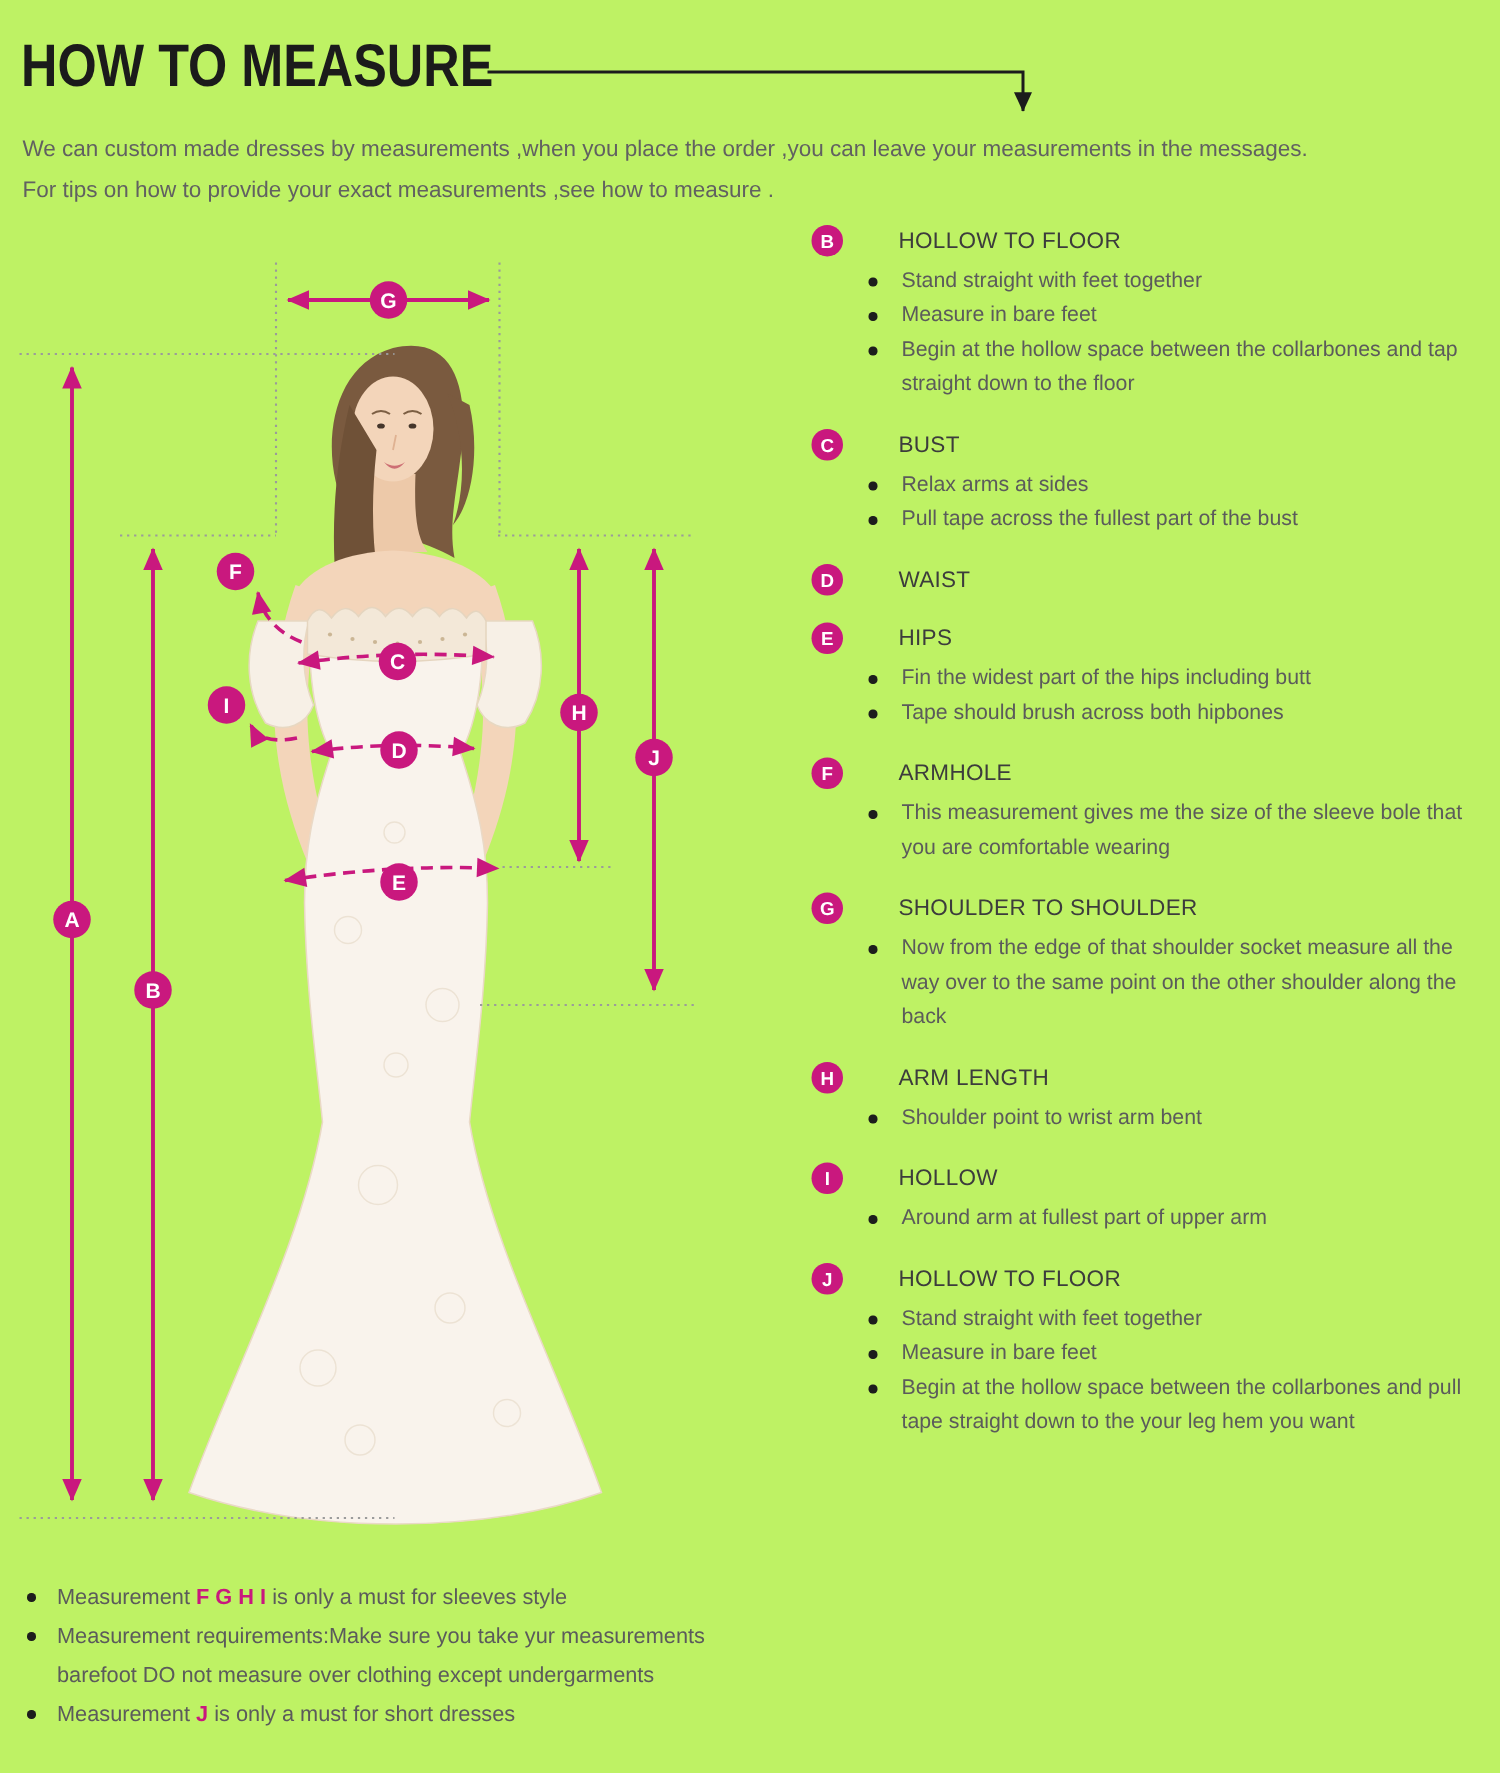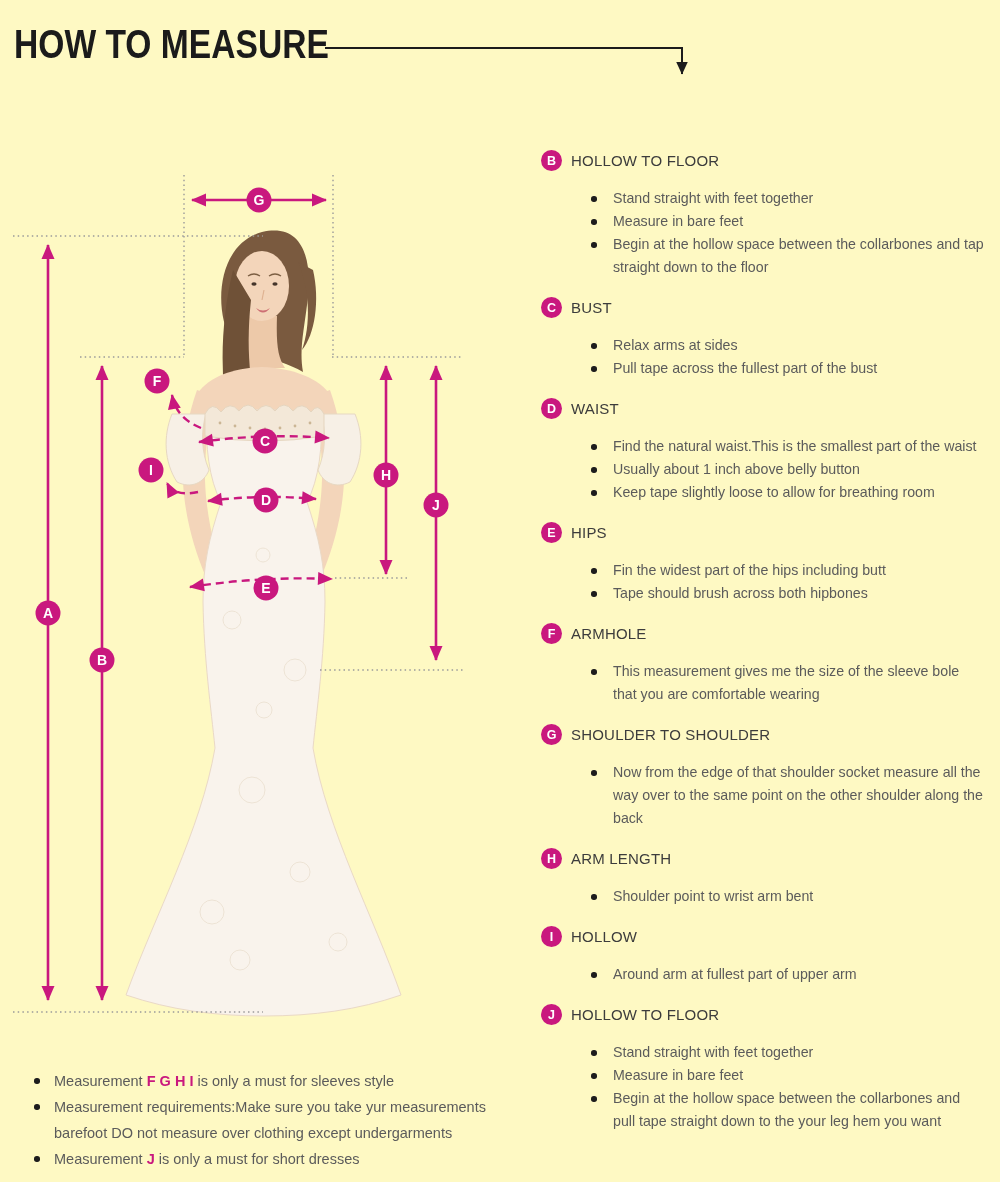--- a/index.html
+++ b/index.html
@@ -1,38 +1,38 @@
 <!DOCTYPE html>
 <html><head>
 <meta charset="utf-8">
 <style>
   :root{ --accent:#C9187E; --gray-text:#5b5b5b; --dark-text:#3c3c3c; }
   html,body{margin:0;padding:0;background:#fff;}
-  .page{position:relative;width:1000px;height:1182px;background:#fef9c3;overflow:hidden;
+  .page{position:relative;width:1000px;height:1182px;background:#bef264;overflow:hidden;
         font-family:"Liberation Sans",sans-serif;}
   .title{position:absolute;left:14px;top:22px;font-size:40px;font-weight:700;color:#1b1b1b;
          white-space:nowrap;transform:scaleX(.84);transform-origin:left center;}
   .title-arrow{position:absolute;left:318px;top:30px;}
   .intro{position:absolute;left:15px;top:86px;font-size:15px;color:#616161;line-height:27px;width:950px;}
   .diagram{position:absolute;left:0;top:150px;width:500px;height:900px;}
 
   .sections{position:absolute;left:541px;top:150px;width:459px;}
   .section{margin-bottom:18px;}
   .sec-head{display:flex;align-items:center;gap:9px;margin-bottom:5px;}
   .badge{width:21px;height:21px;border-radius:50%;background:var(--accent);color:#fff;
          font-weight:bold;font-size:12.5px;display:inline-flex;align-items:center;
          justify-content:center;flex:0 0 auto;}
-  .sec-title{font-size:15px;color:var(--dark-text);letter-spacing:.2px;}
-  ul.bullets{list-style:none;margin:16px;padding:0 0 0 30px;}
+  .sec-title{font-size:15px;color:var(--dark-text);letter-spacing:.2px;margin-left:28px;}
+  ul.bullets{list-style:none;margin:4px;padding:0 0 0 30px;}
   .bullets li{position:relative;font-size:14.2px;color:var(--gray-text);line-height:23px;
               padding-left:26px;max-width:400px;}
   .bullets li::before{content:"";position:absolute;left:4px;top:9px;width:5.5px;height:5.5px;
               border-radius:50%;background:#1d1d1d;}
 
-  ul.notes{position:absolute;left:18px;top:1052px;width:478px;list-style:none;margin:16px;padding:0;}
+  ul.notes{position:absolute;left:18px;top:1052px;width:478px;list-style:none;margin:0;padding:0;}
   .notes li{position:relative;padding-left:20px;font-size:14.5px;color:var(--gray-text);
             line-height:26px;max-width:452px;}
   .notes li::before{content:"";position:absolute;left:0;top:10px;width:5.5px;height:5.5px;
             border-radius:50%;background:#1d1d1d;}
   .note-letters{color:var(--accent);font-weight:bold;}
 
   
   .m-solid{stroke:var(--accent);stroke-width:2.6;fill:none;}
   .m-dash{stroke:var(--accent);stroke-width:2.4;fill:none;stroke-dasharray:8 5;}
   .g-dot{stroke:#9b9b9b;stroke-width:1.4;fill:none;stroke-dasharray:1.5 3.2;}
@@ -49,20 +49,24 @@
 
   <svg class="title-arrow" width="382" height="60" viewBox="0 0 382 60">
     <defs>
       <marker id="arrK" markerUnits="userSpaceOnUse" markerWidth="16" markerHeight="14" refX="12.5" refY="6" orient="auto">
         <path d="M0,0 L13,6 L0,12 Z" fill="#1c1c1c"></path>
       </marker>
     </defs>
     <path d="M7,18 L364,18 L364,44" stroke="#1c1c1c" stroke-width="2" fill="none" marker-end="url(#arrK)"></path>
   </svg>
 
+  <div class="intro">
+    <div>We can custom made dresses by measurements ,when you place the order ,you can leave your measurements in the messages.</div>
+    <div>For tips on how to provide your exact measurements ,see how to measure .</div>
+  </div>
 
   <svg class="diagram" width="500" height="900" viewBox="0 0 500 900">
     <defs>
       <marker id="arr" markerUnits="userSpaceOnUse" markerWidth="18" markerHeight="16" refX="14.5" refY="7" orient="auto-start-reverse">
         <path d="M0.5,0.5 L15.5,7 L0.5,13.5 Z" fill="#C9187E"></path>
       </marker>
     </defs>
 
     <g>
       <path d="M231,190 C214,160 216,95 262,82 C306,72 313,115 307,155 C304,180 299,200 303,222 C283,210 255,206 231,190 Z" fill="#7a5a3f"></path>
@@ -191,25 +195,20 @@
         <li>Relax arms at sides</li>
         <li>Pull tape across the fullest part of the bust</li>
       </ul>
     </div>
 
     <div class="section">
       <div class="sec-head">
         <span class="badge">D</span>
         <span class="sec-title">WAIST</span>
       </div>
-      <ul class="bullets">
-        <li>Find the natural waist.This is the smallest part of the waist</li>
-        <li>Usually about 1 inch above belly button</li>
-        <li>Keep tape slightly loose to allow for breathing room</li>
-      </ul>
     </div>
 
     <div class="section">
       <div class="sec-head">
         <span class="badge">E</span>
         <span class="sec-title">HIPS</span>
       </div>
       <ul class="bullets">
         <li>Fin the widest part of the hips including butt</li>
         <li>Tape should brush across both hipbones</li>

